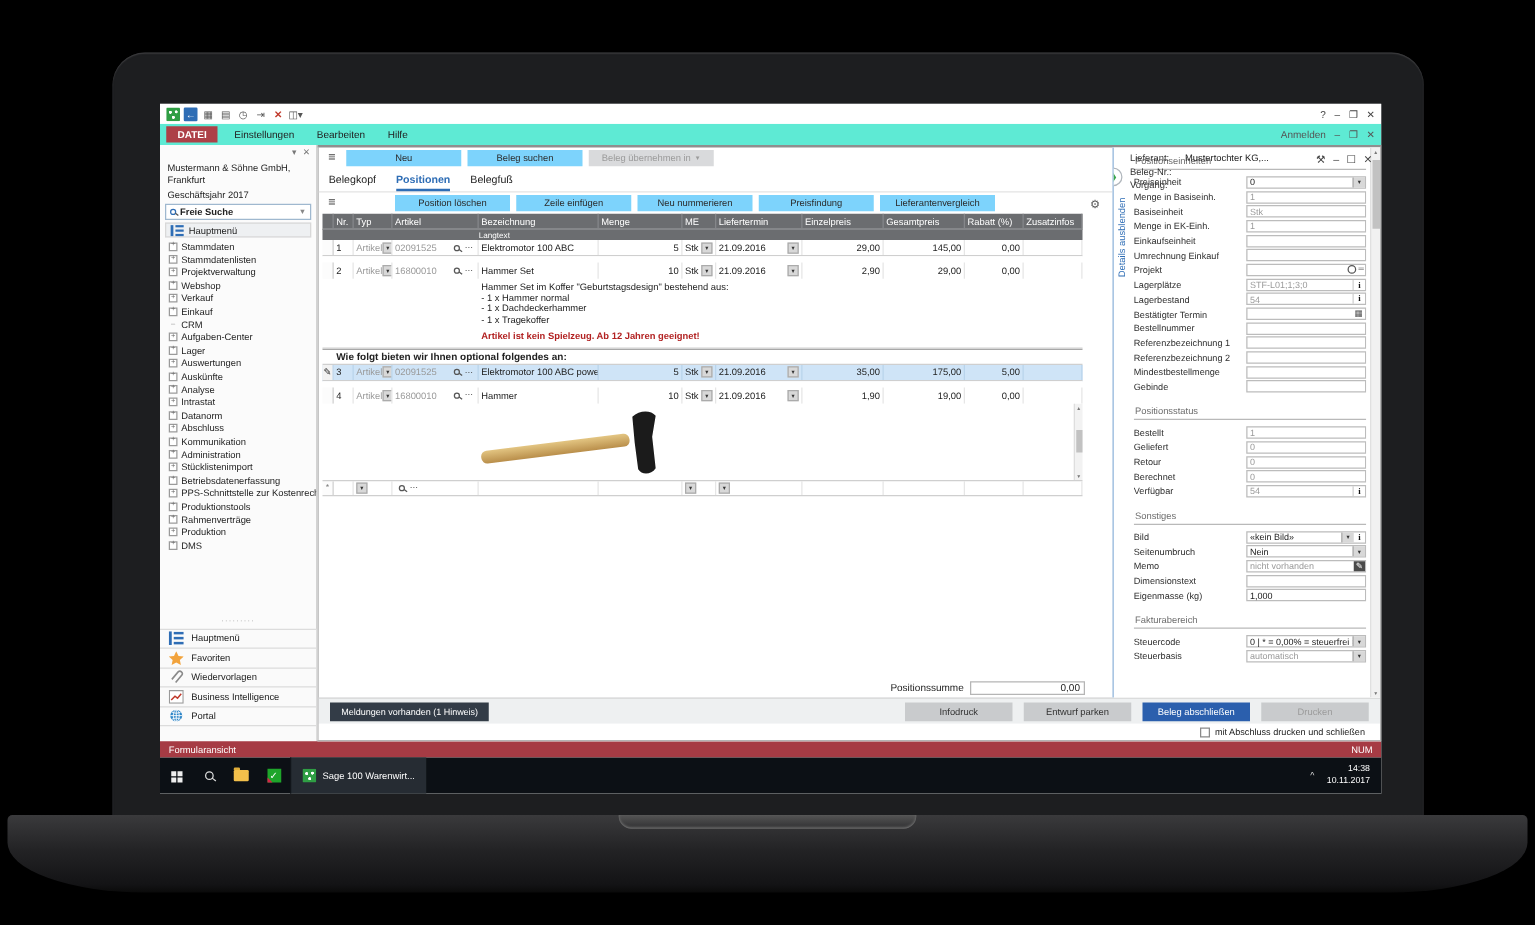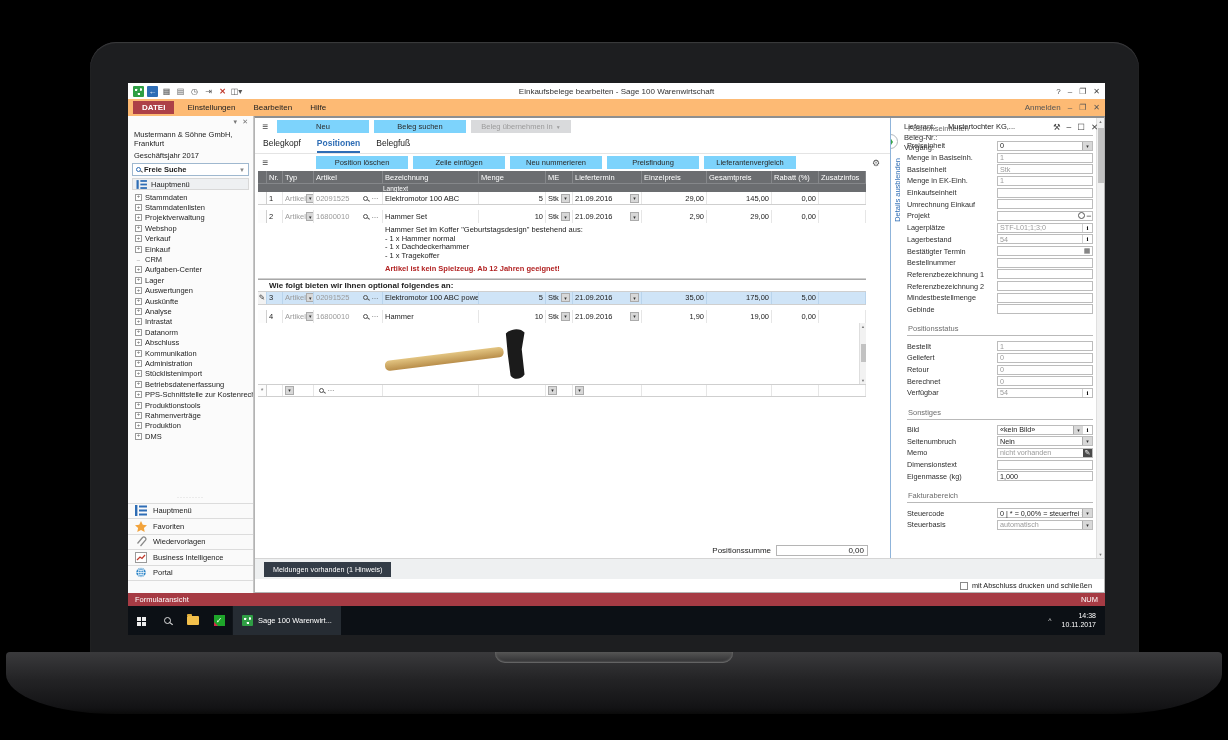--- a/index.html
+++ b/index.html
@@ -25,21 +25,21 @@
   .qi{width:11px;height:11px;display:inline-flex;align-items:center;justify-content:center;font-size:8px;color:#555;}
   .qi.sq{border-radius:1px;}
   .sagelogo{background:#2f9e44;background-image:radial-gradient(circle at 30% 35%,#fff 1px,transparent 1.4px),
     radial-gradient(circle at 72% 32%,#fff 1px,transparent 1.4px),radial-gradient(circle at 52% 72%,#fff 1px,transparent 1.4px);}
   .bluearrow{background:#2e6db5;color:#fff;font-weight:bold;}
   .redx{color:#c0392b;font-weight:bold;}
   .apptitle{position:absolute;left:0;right:0;text-align:center;font-size:8px;color:#333;pointer-events:none;}
   .winbtns{margin-left:auto;display:flex;gap:7px;color:#444;font-size:8px;align-items:center;z-index:2;}
 
   
-  .menubar{height:17px;display:flex;align-items:center;background:#fdba74;flex:0 0 auto;padding-right:5px;}
+  .menubar{height:17px;display:flex;align-items:center;background:#5eead4;flex:0 0 auto;padding-right:5px;}
   .menu-item{padding:2px 9px;font-size:8px;color:#222;}
   .menu-item.red{background:#ad4047;color:#fff;font-weight:bold;margin:0 4px 0 5px;}
   .menubar .right{margin-left:auto;display:flex;gap:7px;align-items:center;color:#555;font-size:8px;}
 
   
   .workspace{flex:1;display:flex;min-height:0;background:#e9e9e9;}
 
   
   .sidebar{width:126px;background:#fbfbfb;border-right:1px solid #c6c6c6;display:flex;flex-direction:column;font-size:7.5px;flex:0 0 auto;}
   .side-head{height:12px;display:flex;justify-content:flex-end;gap:5px;align-items:center;color:#777;padding:0 5px;font-size:7px;}
@@ -210,21 +210,20 @@
     <div class="qat">
       <span class="qi sq sagelogo"></span>
       <span class="qi sq bluearrow">←</span>
       <span class="qi">▦</span>
       <span class="qi">▤</span>
       <span class="qi">◷</span>
       <span class="qi">⇥</span>
       <span class="qi redx">✕</span>
       <span class="qi">◫▾</span>
     </div>
-    <div class="apptitle">Einkaufsbelege bearbeiten - Sage 100 Warenwirtschaft</div>
     <div class="winbtns">
       <span>?</span>
       <span>–</span>
       <span>❐</span>
       <span>✕</span>
     </div>
   </div>
 
   <div class="menubar">
     <span class="menu-item red">DATEI</span>
@@ -937,20 +936,26 @@
           <div class="d-scroll">
             <span>▲</span>
             <span class="d-thumb"></span>
             <span>▼</span>
           </div>
         </div>
       </div>
 
       <div class="footer-bar">
         <span class="meld-btn">Meldungen vorhanden (1 Hinweis)</span>
+        <span class="fgroup">
+          <span class="fbtn">Infodruck</span>
+          <span class="fbtn">Entwurf parken</span>
+          <span class="fbtn primary">Beleg abschließen</span>
+          <span class="fbtn dis">Drucken</span>
+        </span>
       </div>
       <div class="chk-row">
         <span class="chk"></span>
         <span>mit Abschluss drucken und schließen</span>
       </div>
     </div>
   </div>
 
   <div class="statusbar">
     <span>Formularansicht</span>

